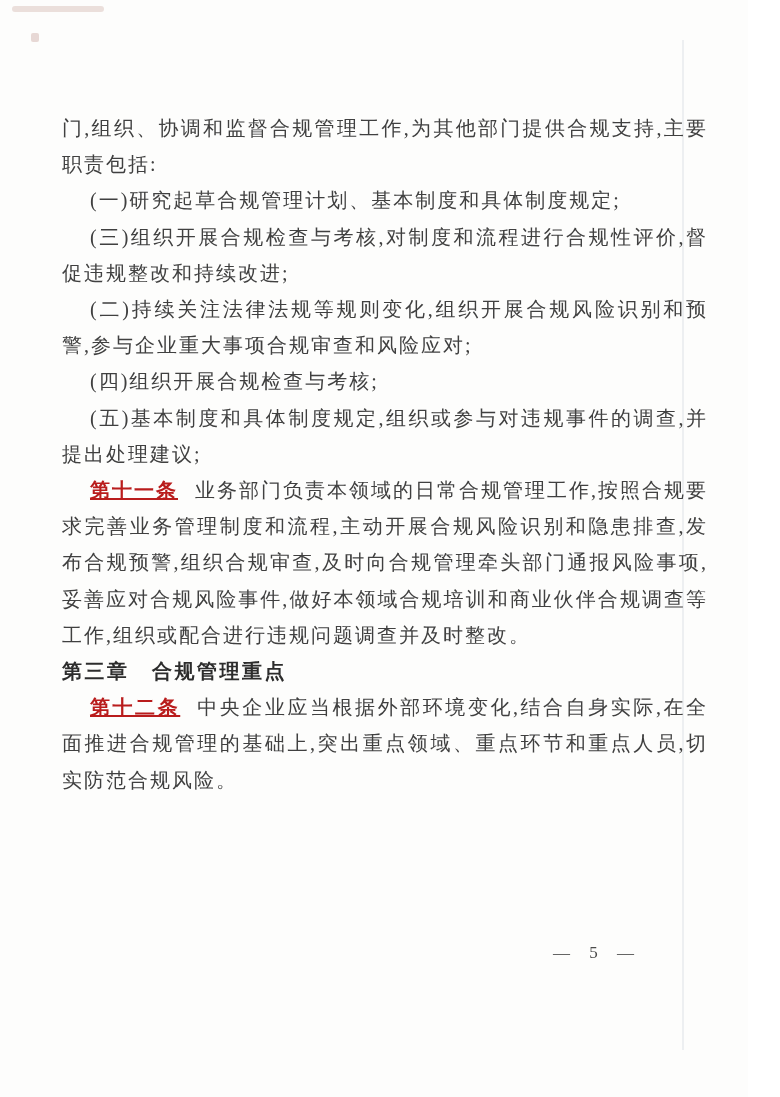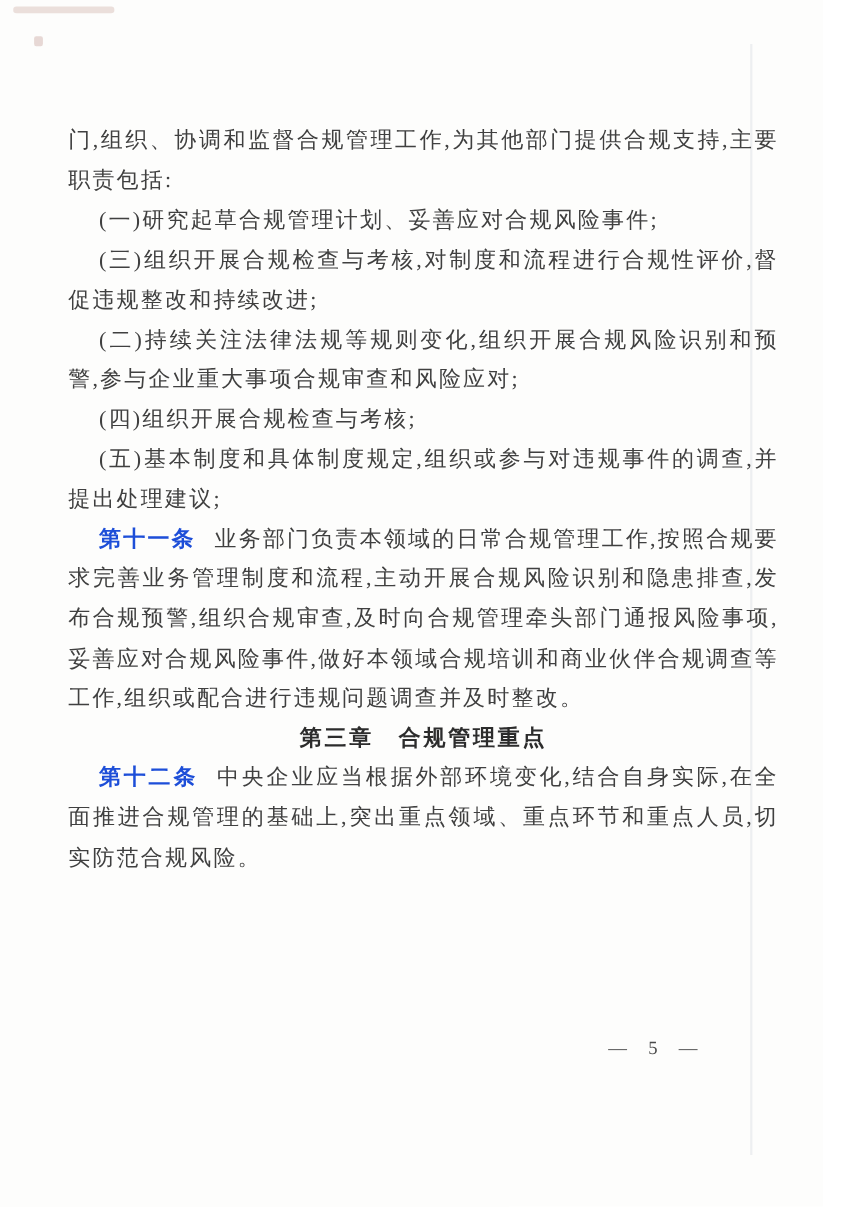--- a/index.html
+++ b/index.html
@@ -50,29 +50,29 @@
   }
   .para {
     margin: 0;
     text-indent: 28px;
   }
   .para.continuation {
     text-indent: 0;
   }
   .term {
     font-weight: bold;
-    color: #1d4ed8;
+    color: #b91c1c;
     margin-right: 17px;
+    text-decoration: underline;
   }
   .chapter {
     margin: 0;
     font-size: 20px;
     font-weight: bold;
     color: #2c2c2c;
-    text-align: center;
     text-indent: 0;
     letter-spacing: 2.5px;
     line-height: 36.2px;
   }
   .page-number {
     position: absolute;
     top: 943px;
     left: 515px;
     width: 160px;
     text-align: center;
@@ -86,21 +86,21 @@
 <body>
 
 <div class="page">
 
   <div class="mark-band"></div>
   <div class="mark-dot"></div>
   <div class="fold-line"></div>
 
   <main class="content">
     <p class="para continuation">门,组织、协调和监督合规管理工作,为其他部门提供合规支持,主要职责包括:</p>
-    <p class="para">(一)研究起草合规管理计划、妥善应对合规风险事件;</p>
+    <p class="para">(一)研究起草合规管理计划、基本制度和具体制度规定;</p>
     <p class="para">(三)组织开展合规检查与考核,对制度和流程进行合规性评价,督促违规整改和持续改进;</p>
     <p class="para">(二)持续关注法律法规等规则变化,组织开展合规风险识别和预警,参与企业重大事项合规审查和风险应对;</p>
     <p class="para">(四)组织开展合规检查与考核;</p>
     <p class="para">(五)基本制度和具体制度规定,组织或参与对违规事件的调查,并提出处理建议;</p>
     <p class="para">
       <span class="term">第十一条</span><span>业务部门负责本领域的日常合规管理工作,按照合规要求完善业务管理制度和流程,主动开展合规风险识别和隐患排查,发布合规预警,组织合规审查,及时向合规管理牵头部门通报风险事项,妥善应对合规风险事件,做好本领域合规培训和商业伙伴合规调查等工作,组织或配合进行违规问题调查并及时整改。</span>
     </p>
     <h2 class="chapter">第三章　合规管理重点</h2>
     <p class="para">
       <span class="term">第十二条</span><span>中央企业应当根据外部环境变化,结合自身实际,在全面推进合规管理的基础上,突出重点领域、重点环节和重点人员,切实防范合规风险。</span>

